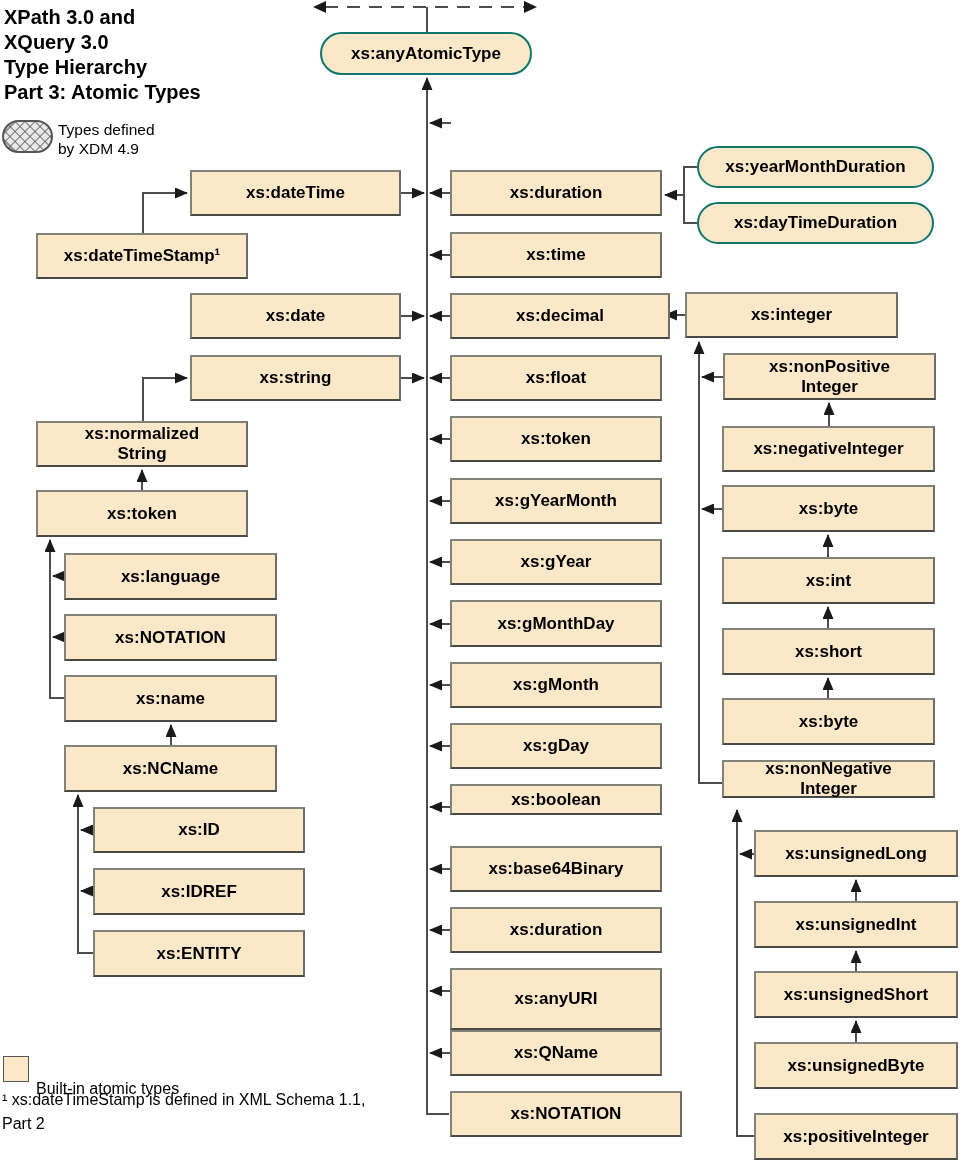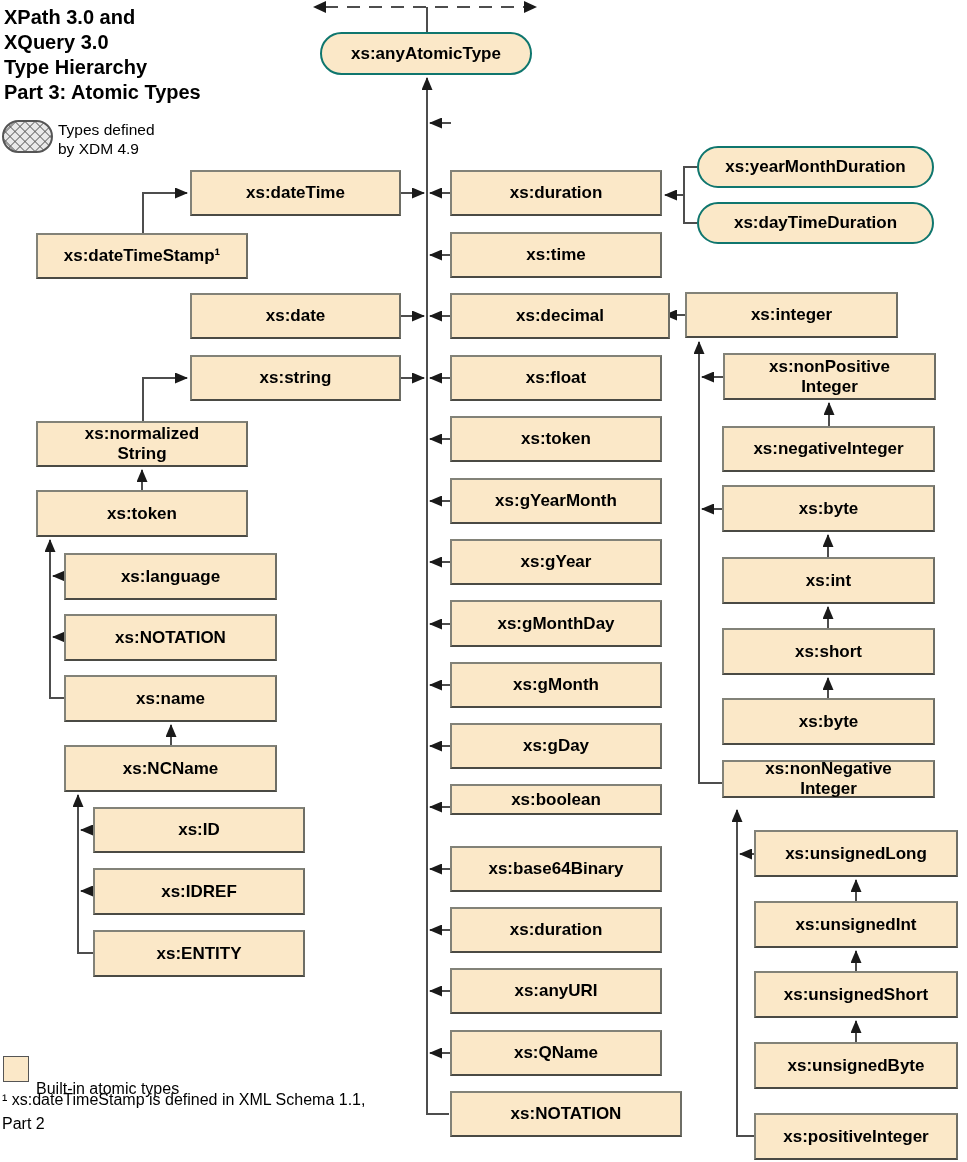--- a/index.html
+++ b/index.html
@@ -135,21 +135,21 @@
   <div class="node rect" style="left:450px;top:355px;width:212px;height:46px">xs:float</div>
   <div class="node rect" style="left:450px;top:416px;width:212px;height:46px">xs:token</div>
   <div class="node rect" style="left:450px;top:478px;width:212px;height:46px">xs:gYearMonth</div>
   <div class="node rect" style="left:450px;top:539px;width:212px;height:46px">xs:gYear</div>
   <div class="node rect" style="left:450px;top:600px;width:212px;height:47px">xs:gMonthDay</div>
   <div class="node rect" style="left:450px;top:662px;width:212px;height:46px">xs:gMonth</div>
   <div class="node rect" style="left:450px;top:723px;width:212px;height:46px">xs:gDay</div>
   <div class="node rect" style="left:450px;top:784px;width:212px;height:31px">xs:boolean</div>
   <div class="node rect" style="left:450px;top:846px;width:212px;height:46px">xs:base64Binary</div>
   <div class="node rect" style="left:450px;top:907px;width:212px;height:46px">xs:duration</div>
-  <div class="node rect" style="left:450px;top:968px;width:212px;height:46px">xs:anyURI</div>
+  <div class="node rect" style="left:450px;top:968px;width:212px;height:62px">xs:anyURI</div>
   <div class="node rect" style="left:450px;top:1030px;width:212px;height:46px">xs:QName</div>
   <div class="node rect" style="left:450px;top:1091px;width:232px;height:46px">xs:NOTATION</div>
 
   <div class="node rect" style="left:190px;top:170px;width:211px;height:46px">xs:dateTime</div>
   <div class="node rect" style="left:36px;top:233px;width:212px;height:46px">xs:dateTimeStamp¹</div>
   <div class="node rect" style="left:190px;top:293px;width:211px;height:46px">xs:date</div>
   <div class="node rect" style="left:190px;top:355px;width:211px;height:46px">xs:string</div>
   <div class="node rect" style="left:36px;top:421px;width:212px;height:46px">xs:normalized
 String</div>
   <div class="node rect" style="left:36px;top:490px;width:212px;height:47px">xs:token</div>

